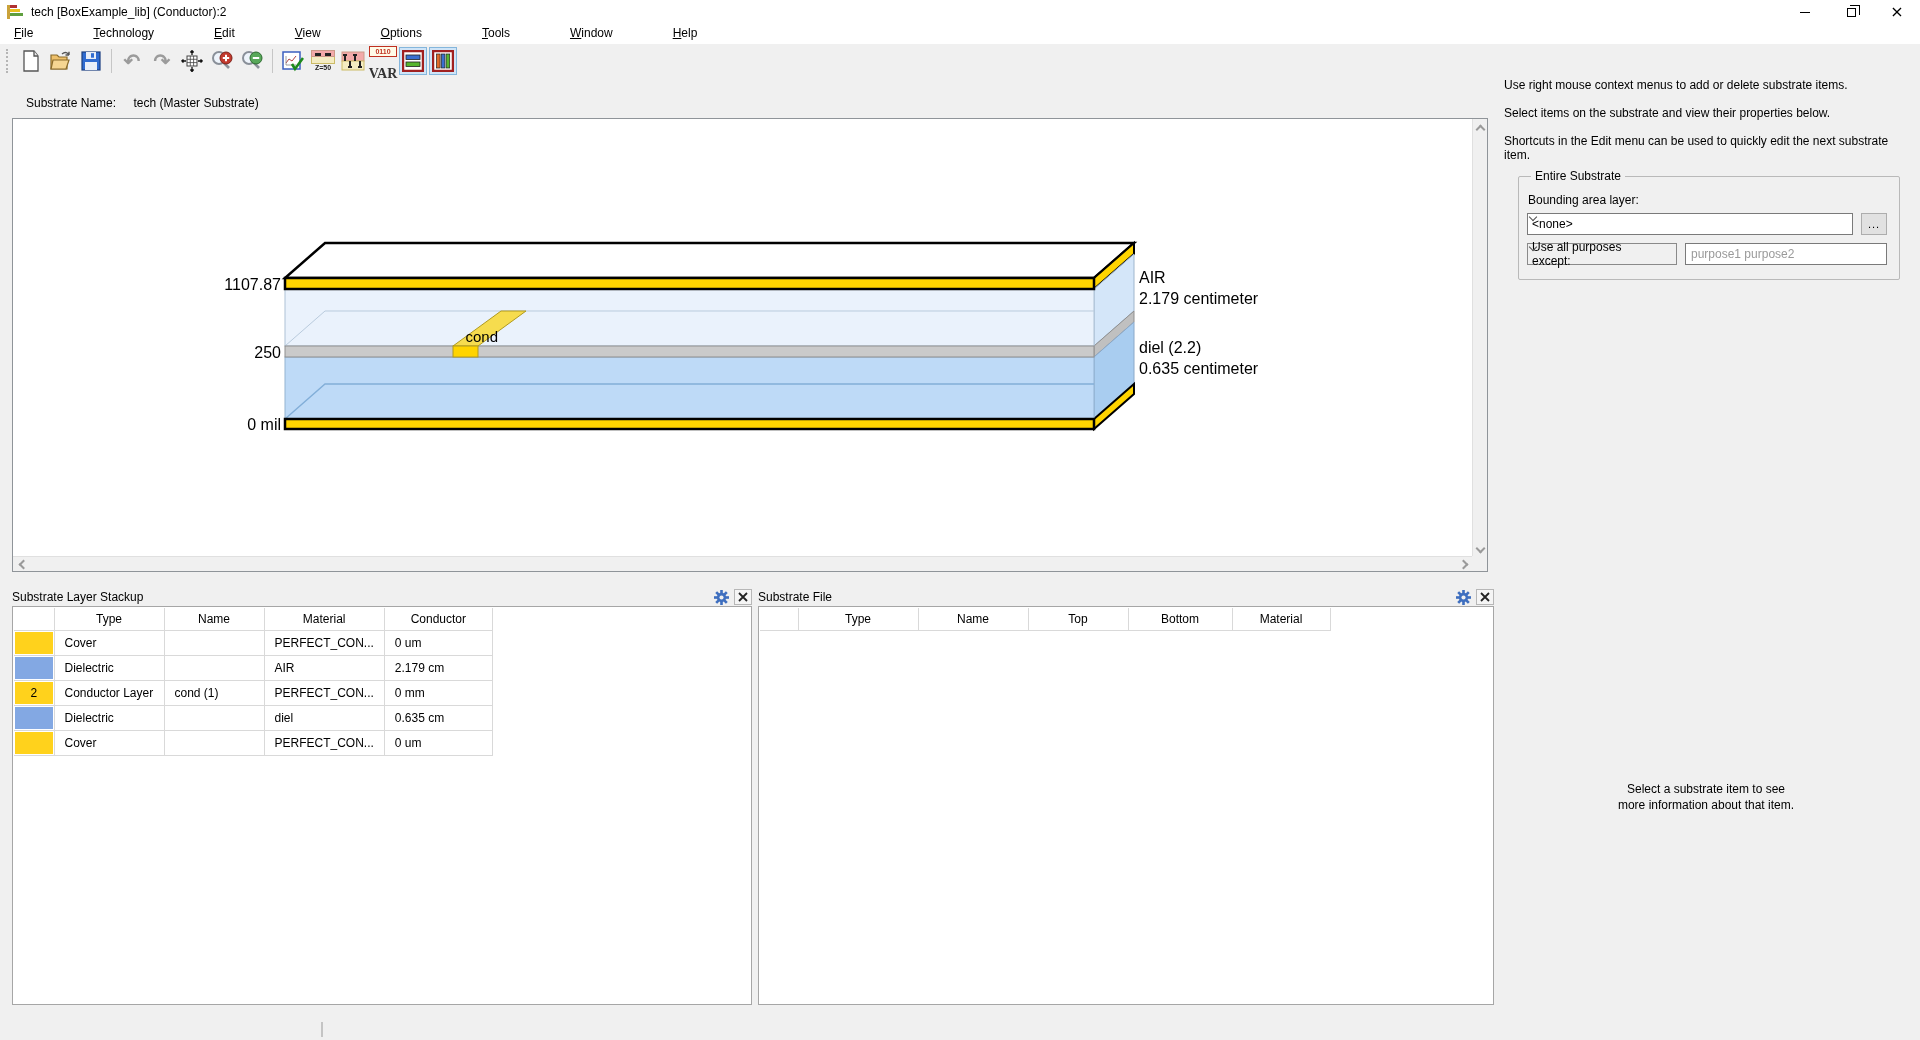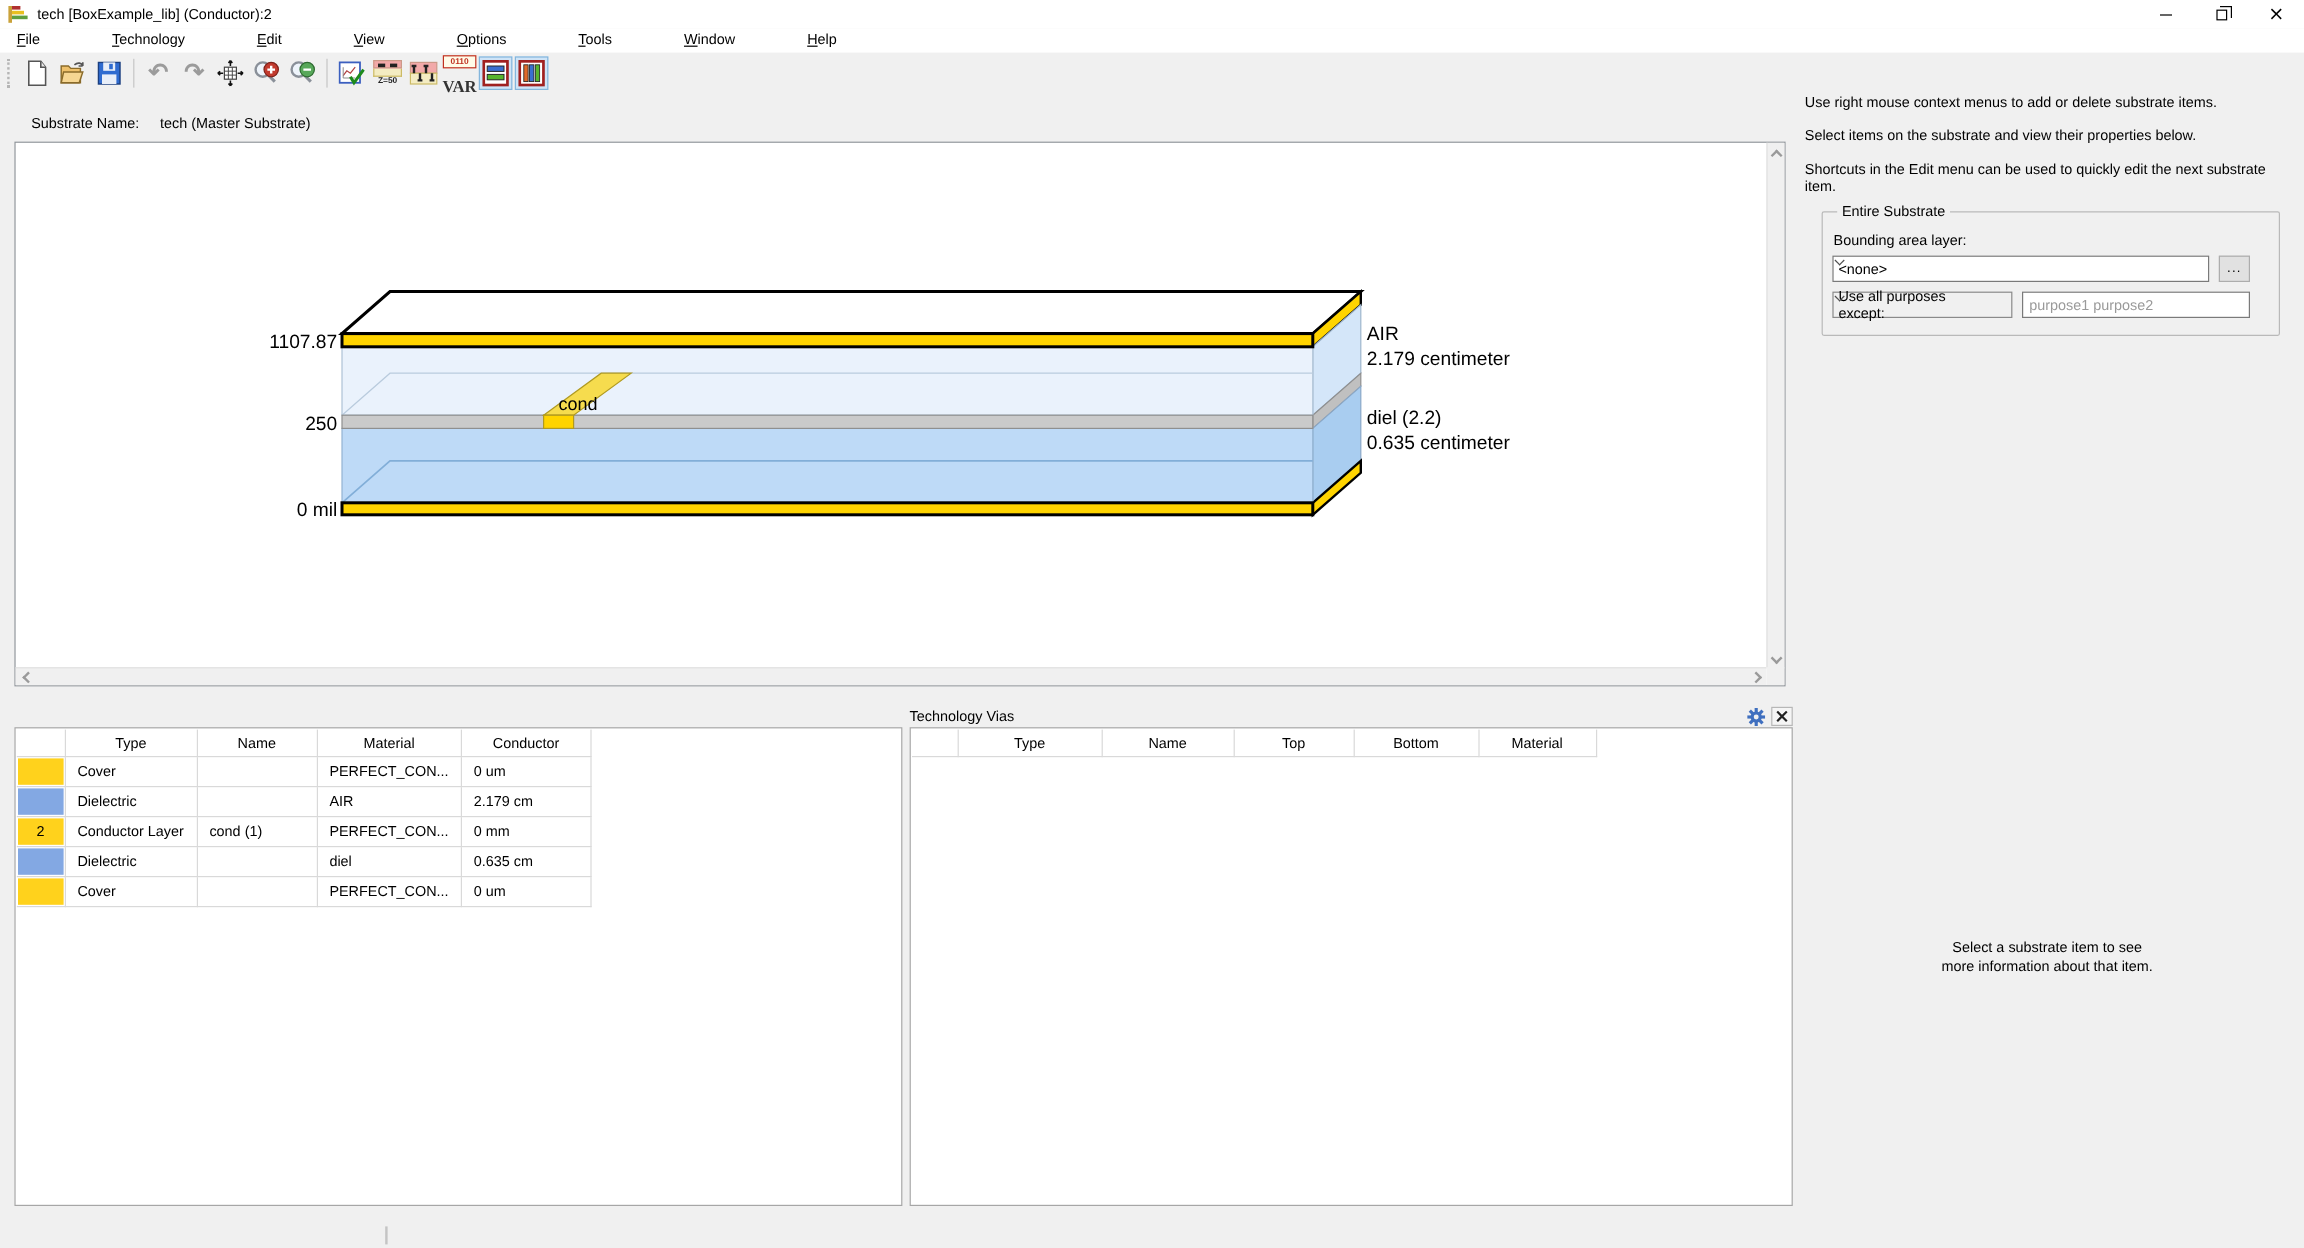--- a/index.html
+++ b/index.html
@@ -67,21 +67,21 @@
   table.grid th { font-weight:normal; font-size:12px; height:22px; text-align:center; border-right:1px solid #d9d9d9; border-bottom:1px solid #d9d9d9; background:#fff; }
   table.grid td { font-size:12px; height:25px; border-right:1px solid #d9d9d9; border-bottom:1px solid #d9d9d9; padding:0 10px; white-space:nowrap; }
   table.grid td.swatch { padding:1px; }
   td.swatch div { width:100%; height:100%; display:flex; align-items:center; justify-content:center; font-size:12px; }
   td.swatch div[data-swatch="yellow"] { background:#ffd21c; }
   td.swatch div[data-swatch="blue"]   { background:#83a8e3; }
 
   
   .sidebar { position:absolute; left:1504px; top:78px; width:404px; }
   .sidebar .hint-line { font-size:12px; margin-bottom:14px; }
-  .groupbox { border:1px solid #b9b9b9; border-radius:2px; margin:6px 8px 0 14px; padding:14px 24px 14px 8px; position:relative; }
+  .groupbox { border:1px solid #b9b9b9; border-radius:2px; margin:6px 8px 0 14px; padding:14px 12px 14px 8px; position:relative; }
   .groupbox legend-like { position:absolute; top:-8px; left:12px; background:#f0f0f0; padding:0 4px; font-size:12px; }
   .field-label { font-size:12px; margin:2px 0 6px 1px; }
   .combo-row { display:flex; align-items:center; }
   .combo { height:22px; background:#fff; border:1px solid #7a7a7a; display:flex; align-items:center; padding:0 4px; font-size:12px; position:relative; flex:1; }
   .combo .chev { position:static; margin-left:auto; width:10px; height:8px; }
   .combo .chev:before { border-color:#505050; border-width:1px; transform:rotate(225deg); left:2px; top:0; }
   .btn-dots { width:26px; height:22px; margin-left:8px; background:#e1e1e1; border:1px solid #adadad; display:flex; align-items:center; justify-content:center; font-size:11px; letter-spacing:1px; }
   .combo.gray { background:#f0f0f0; flex:0 0 150px; border-color:#8a8a8a; }
   .text-input { flex:1; height:22px; margin-left:8px; border:1px solid #7a7a7a; background:#fff; display:flex; align-items:center; padding:0 5px; font-size:12px; color:#9a9a9a; }
   .select-hint { position:absolute; left:1504px; top:781px; width:404px; text-align:center; font-size:12px; line-height:1.35; }
@@ -280,83 +280,22 @@
     <span class="chev down"></span>
   </div>
   <div class="hscroll">
     <span class="chev left"></span>
     <span class="chev right"></span>
   </div>
   <div class="scroll-corner"></div>
 </div>
 
 <div class="stackup-panel">
-  <div class="panel-body">
-    <table class="grid">
-      <tbody>
-          <tr>
-        <th style="width:40px;"></th>
-        <th style="width:110px;">Type</th>
-        <th style="width:100px;">Name</th>
-        <th style="width:98px;">Material</th>
-        <th style="width:108px;">Conductor</th>
-      </tr>
-      <tr>
-        <td class="swatch">
-              <div data-swatch="yellow"></div>
-            </td>
-        <td>Cover</td>
-        <td></td>
-        <td>PERFECT_CON...</td>
-        <td>0 um</td>
-      </tr>
-      <tr>
-        <td class="swatch">
-              <div data-swatch="blue"></div>
-            </td>
-        <td>Dielectric</td>
-        <td></td>
-        <td>AIR</td>
-        <td>2.179 cm</td>
-      </tr>
-      <tr>
-        <td class="swatch">
-              <div data-swatch="yellow">2</div>
-            </td>
-        <td>Conductor Layer</td>
-        <td>cond (1)</td>
-        <td>PERFECT_CON...</td>
-        <td>0 mm</td>
-      </tr>
-      <tr>
-        <td class="swatch">
-              <div data-swatch="blue"></div>
-            </td>
-        <td>Dielectric</td>
-        <td></td>
-        <td>diel</td>
-        <td>0.635 cm</td>
-      </tr>
-      <tr>
-        <td class="swatch">
-              <div data-swatch="yellow"></div>
-            </td>
-        <td>Cover</td>
-        <td></td>
-        <td>PERFECT_CON...</td>
-        <td>0 um</td>
-      </tr>
-    </tbody>
-      </table>
-  </div>
-</div>
-
-<div class="vias-panel">
   <div class="panel-title">
-    <span>Technology Vias</span>
+    <span>Substrate Layer Stackup</span>
     <span class="spacer"></span>
     <span class="mini-btn">
       <svg width="15" height="15" viewBox="0 0 16 16">
         <g fill="#3f6fbf">
           <rect x="6.6" y="0" width="2.8" height="16"></rect>
             <rect x="0" y="6.6" width="16" height="2.8"></rect>
           <rect x="6.6" y="0" width="2.8" height="16" transform="rotate(45 8 8)"></rect>
           <rect x="6.6" y="0" width="2.8" height="16" transform="rotate(-45 8 8)"></rect>
           <circle cx="8" cy="8" r="5"></circle>
         </g>
@@ -366,20 +305,102 @@
     <span class="mini-btn boxed">
       <svg width="10" height="10" viewBox="0 0 10 10">
         <path d="M1 1 L9 9 M9 1 L1 9" stroke="#222" stroke-width="1.8"></path>
       </svg>
     </span>
   </div>
   <div class="panel-body">
     <table class="grid">
       <tbody>
           <tr>
+        <th style="width:40px;"></th>
+        <th style="width:110px;">Type</th>
+        <th style="width:100px;">Name</th>
+        <th style="width:98px;">Material</th>
+        <th style="width:108px;">Conductor</th>
+      </tr>
+      <tr>
+        <td class="swatch">
+              <div data-swatch="yellow"></div>
+            </td>
+        <td>Cover</td>
+        <td></td>
+        <td>PERFECT_CON...</td>
+        <td>0 um</td>
+      </tr>
+      <tr>
+        <td class="swatch">
+              <div data-swatch="blue"></div>
+            </td>
+        <td>Dielectric</td>
+        <td></td>
+        <td>AIR</td>
+        <td>2.179 cm</td>
+      </tr>
+      <tr>
+        <td class="swatch">
+              <div data-swatch="yellow">2</div>
+            </td>
+        <td>Conductor Layer</td>
+        <td>cond (1)</td>
+        <td>PERFECT_CON...</td>
+        <td>0 mm</td>
+      </tr>
+      <tr>
+        <td class="swatch">
+              <div data-swatch="blue"></div>
+            </td>
+        <td>Dielectric</td>
+        <td></td>
+        <td>diel</td>
+        <td>0.635 cm</td>
+      </tr>
+      <tr>
+        <td class="swatch">
+              <div data-swatch="yellow"></div>
+            </td>
+        <td>Cover</td>
+        <td></td>
+        <td>PERFECT_CON...</td>
+        <td>0 um</td>
+      </tr>
+    </tbody>
+      </table>
+  </div>
+</div>
+
+<div class="vias-panel">
+  <div class="panel-title">
+    <span>Substrate File</span>
+    <span class="spacer"></span>
+    <span class="mini-btn">
+      <svg width="15" height="15" viewBox="0 0 16 16">
+        <g fill="#3f6fbf">
+          <rect x="6.6" y="0" width="2.8" height="16"></rect>
+            <rect x="0" y="6.6" width="16" height="2.8"></rect>
+          <rect x="6.6" y="0" width="2.8" height="16" transform="rotate(45 8 8)"></rect>
+          <rect x="6.6" y="0" width="2.8" height="16" transform="rotate(-45 8 8)"></rect>
+          <circle cx="8" cy="8" r="5"></circle>
+        </g>
+        <circle cx="8" cy="8" r="2.2" fill="#f0f0f0"></circle>
+      </svg>
+    </span>
+    <span class="mini-btn boxed">
+      <svg width="10" height="10" viewBox="0 0 10 10">
+        <path d="M1 1 L9 9 M9 1 L1 9" stroke="#222" stroke-width="1.8"></path>
+      </svg>
+    </span>
+  </div>
+  <div class="panel-body">
+    <table class="grid">
+      <tbody>
+          <tr>
         <th style="width:38px;"></th>
         <th style="width:120px;">Type</th>
         <th style="width:110px;">Name</th>
         <th style="width:100px;">Top</th>
         <th style="width:104px;">Bottom</th>
         <th style="width:98px;">Material</th>
       </tr>
     </tbody>
       </table>
   </div>

